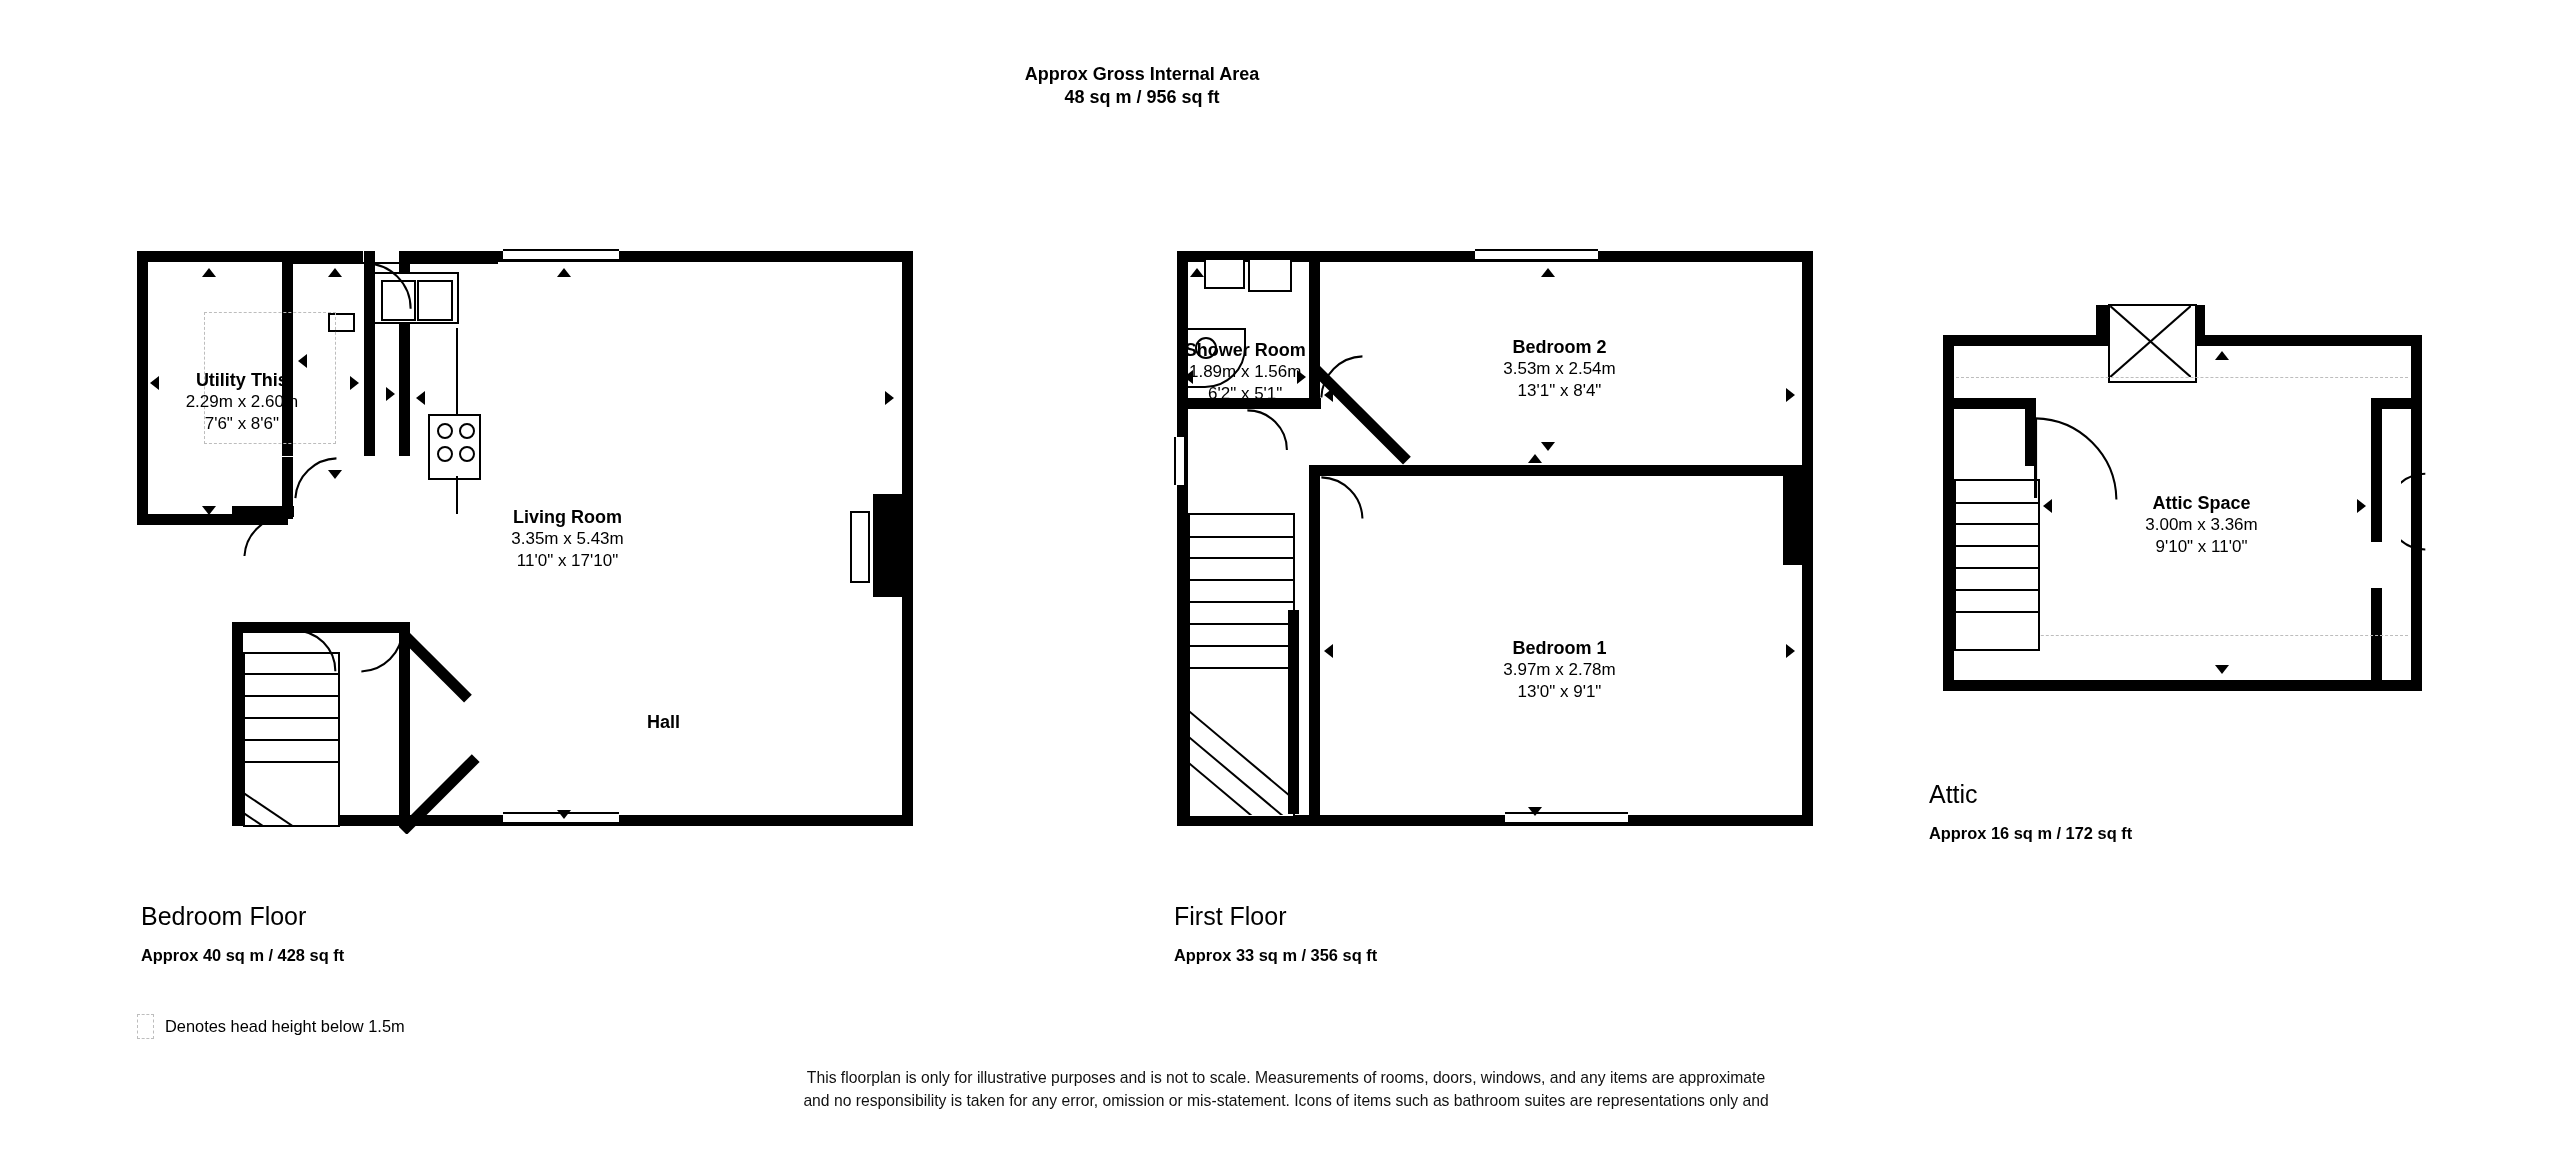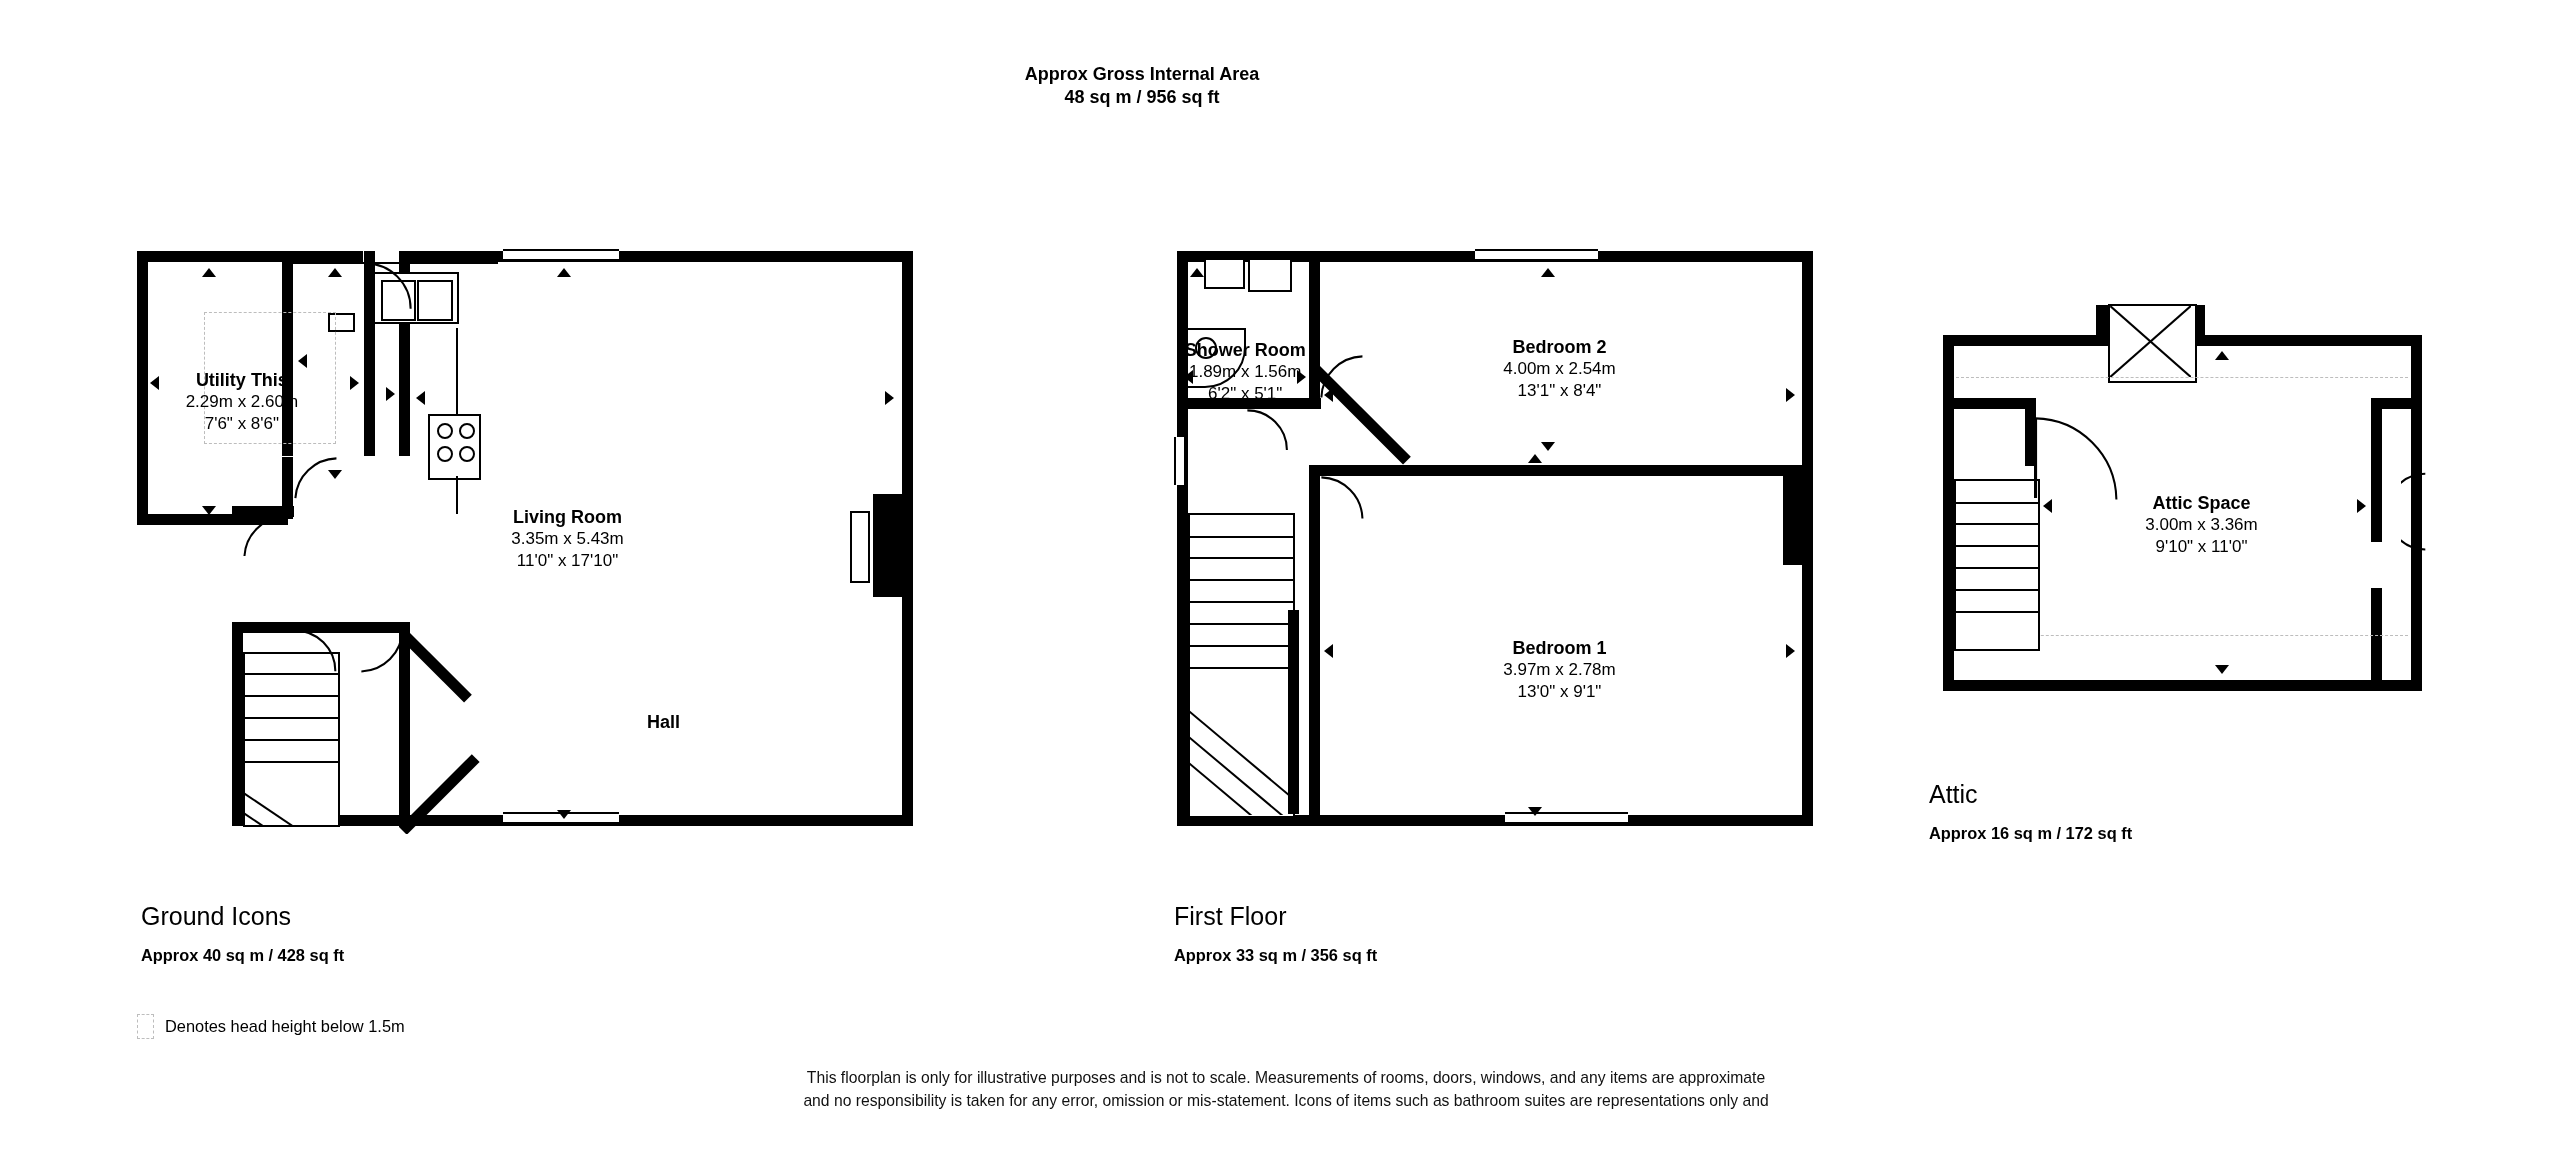--- a/index.html
+++ b/index.html
@@ -144,21 +144,21 @@
       <div class="dim">7'6" x 8'6"</div>
     </div>
     <div class="abs" style="left:335px;top:267px;width:219px;">
       <div class="lbl">Living Room</div>
       <div class="dim">3.35m x 5.43m</div>
       <div class="dim">11'0" x 17'10"</div>
     </div>
     <div class="abs lbl" style="left:486px;top:472px;width:109px;text-align:center;">Hall</div>
   </div>
 
-  <div class="abs floor-title" style="left:141px;top:902px;">Ground Icons</div>
+  <div class="abs floor-title" style="left:141px;top:902px;">Bedroom Floor</div>
   <div class="abs floor-sub" style="left:141px;top:944px;">Approx 40 sq m / 428 sq ft</div>
 
   <div class="abs" style="left:1163px;top:239px;width:725px;height:616px;">
 
     <div class="wall" style="left:13.7px;top:12.3px;width:636px;height:11px;"></div>
     <div class="wall" style="left:13.7px;top:12.3px;width:11px;height:575px;"></div>
     <div class="wall" style="left:13.7px;top:576px;width:636px;height:11px;"></div>
     <div class="wall" style="left:639px;top:12.3px;width:11px;height:575px;"></div>
 
     <div class="wall" style="left:13.7px;top:159px;width:144px;height:11px;"></div>
@@ -226,21 +226,21 @@
     <div class="arrow ar-right abs" style="left:623px;top:405px;"></div>
     <div class="arrow ar-down abs" style="left:365px;top:568px;"></div>
 
     <div class="abs" style="left:-6.8px;top:100px;width:178px;">
       <div class="lbl">Shower Room</div>
       <div class="dim">1.89m x 1.56m</div>
       <div class="dim">6'2" x 5'1"</div>
     </div>
     <div class="abs" style="left:294px;top:97px;width:205px;">
       <div class="lbl">Bedroom 2</div>
-      <div class="dim">4.00m x 2.54m</div>
+      <div class="dim">3.53m x 2.54m</div>
       <div class="dim">13'1" x 8'4"</div>
     </div>
     <div class="abs" style="left:294px;top:398px;width:205px;">
       <div class="lbl">Bedroom 1</div>
       <div class="dim">3.97m x 2.78m</div>
       <div class="dim">13'0" x 9'1"</div>
     </div>
   </div>
 
   <div class="abs floor-title" style="left:1174px;top:902px;">First Floor</div>

